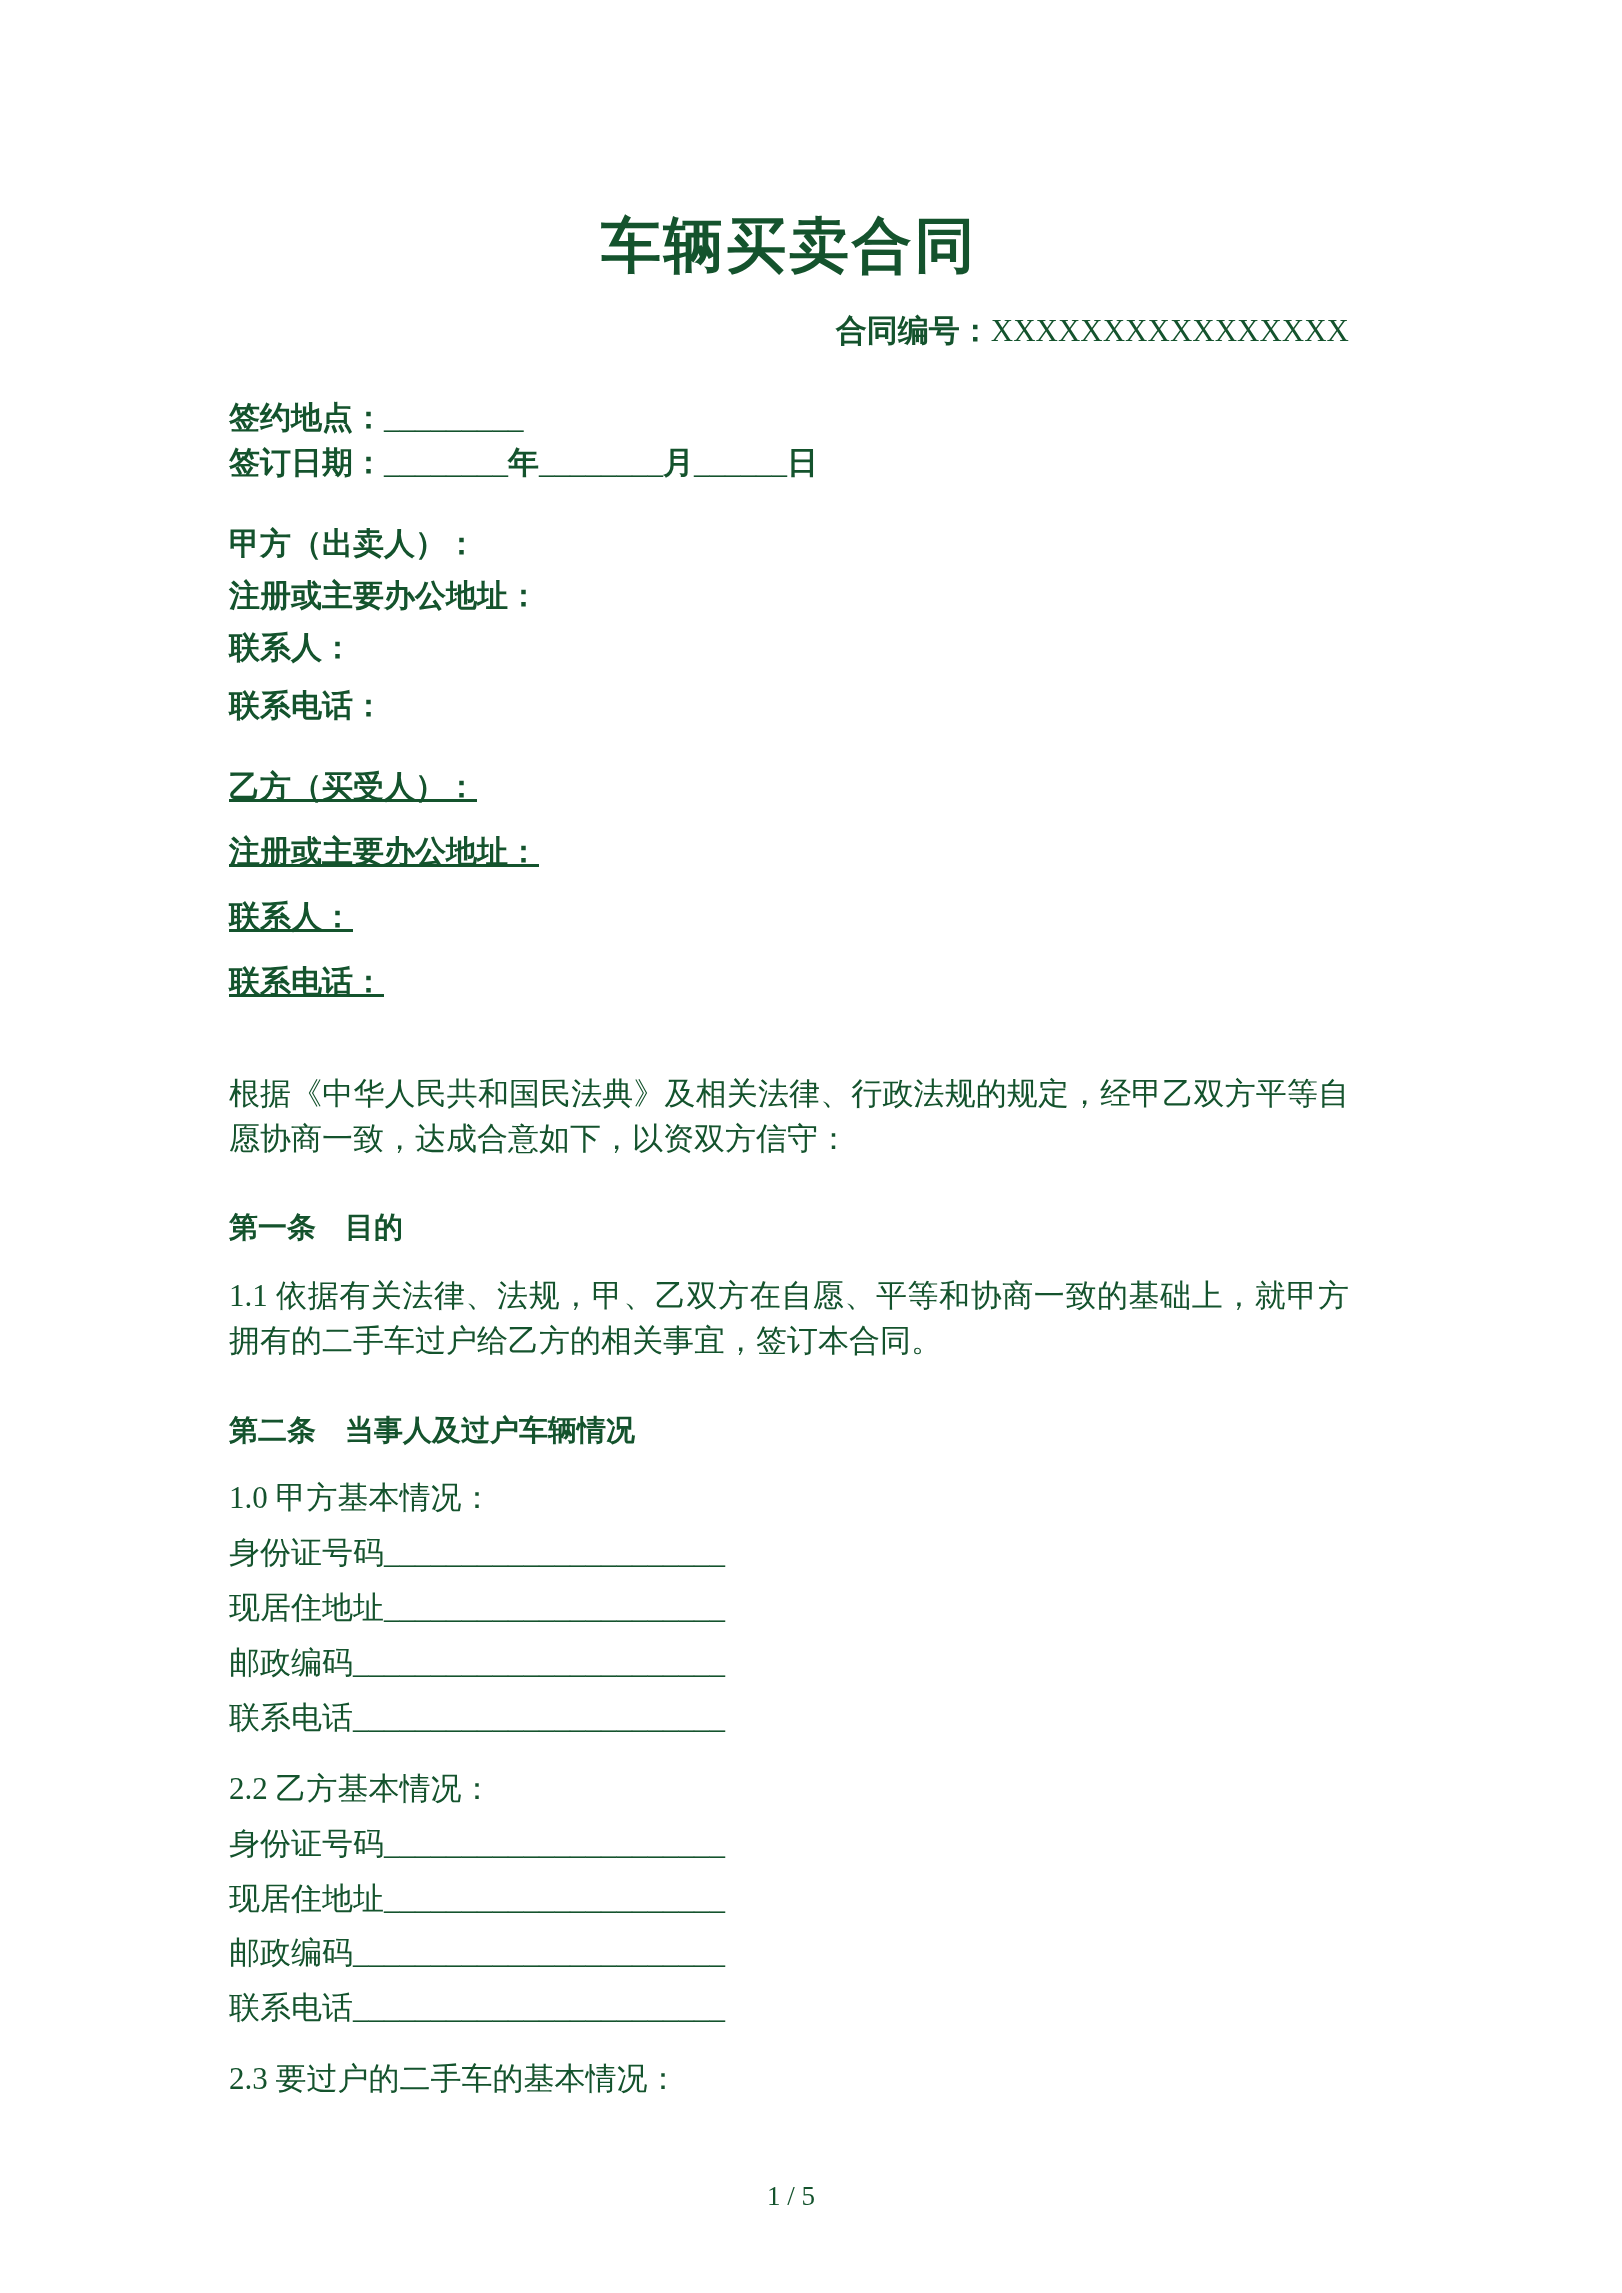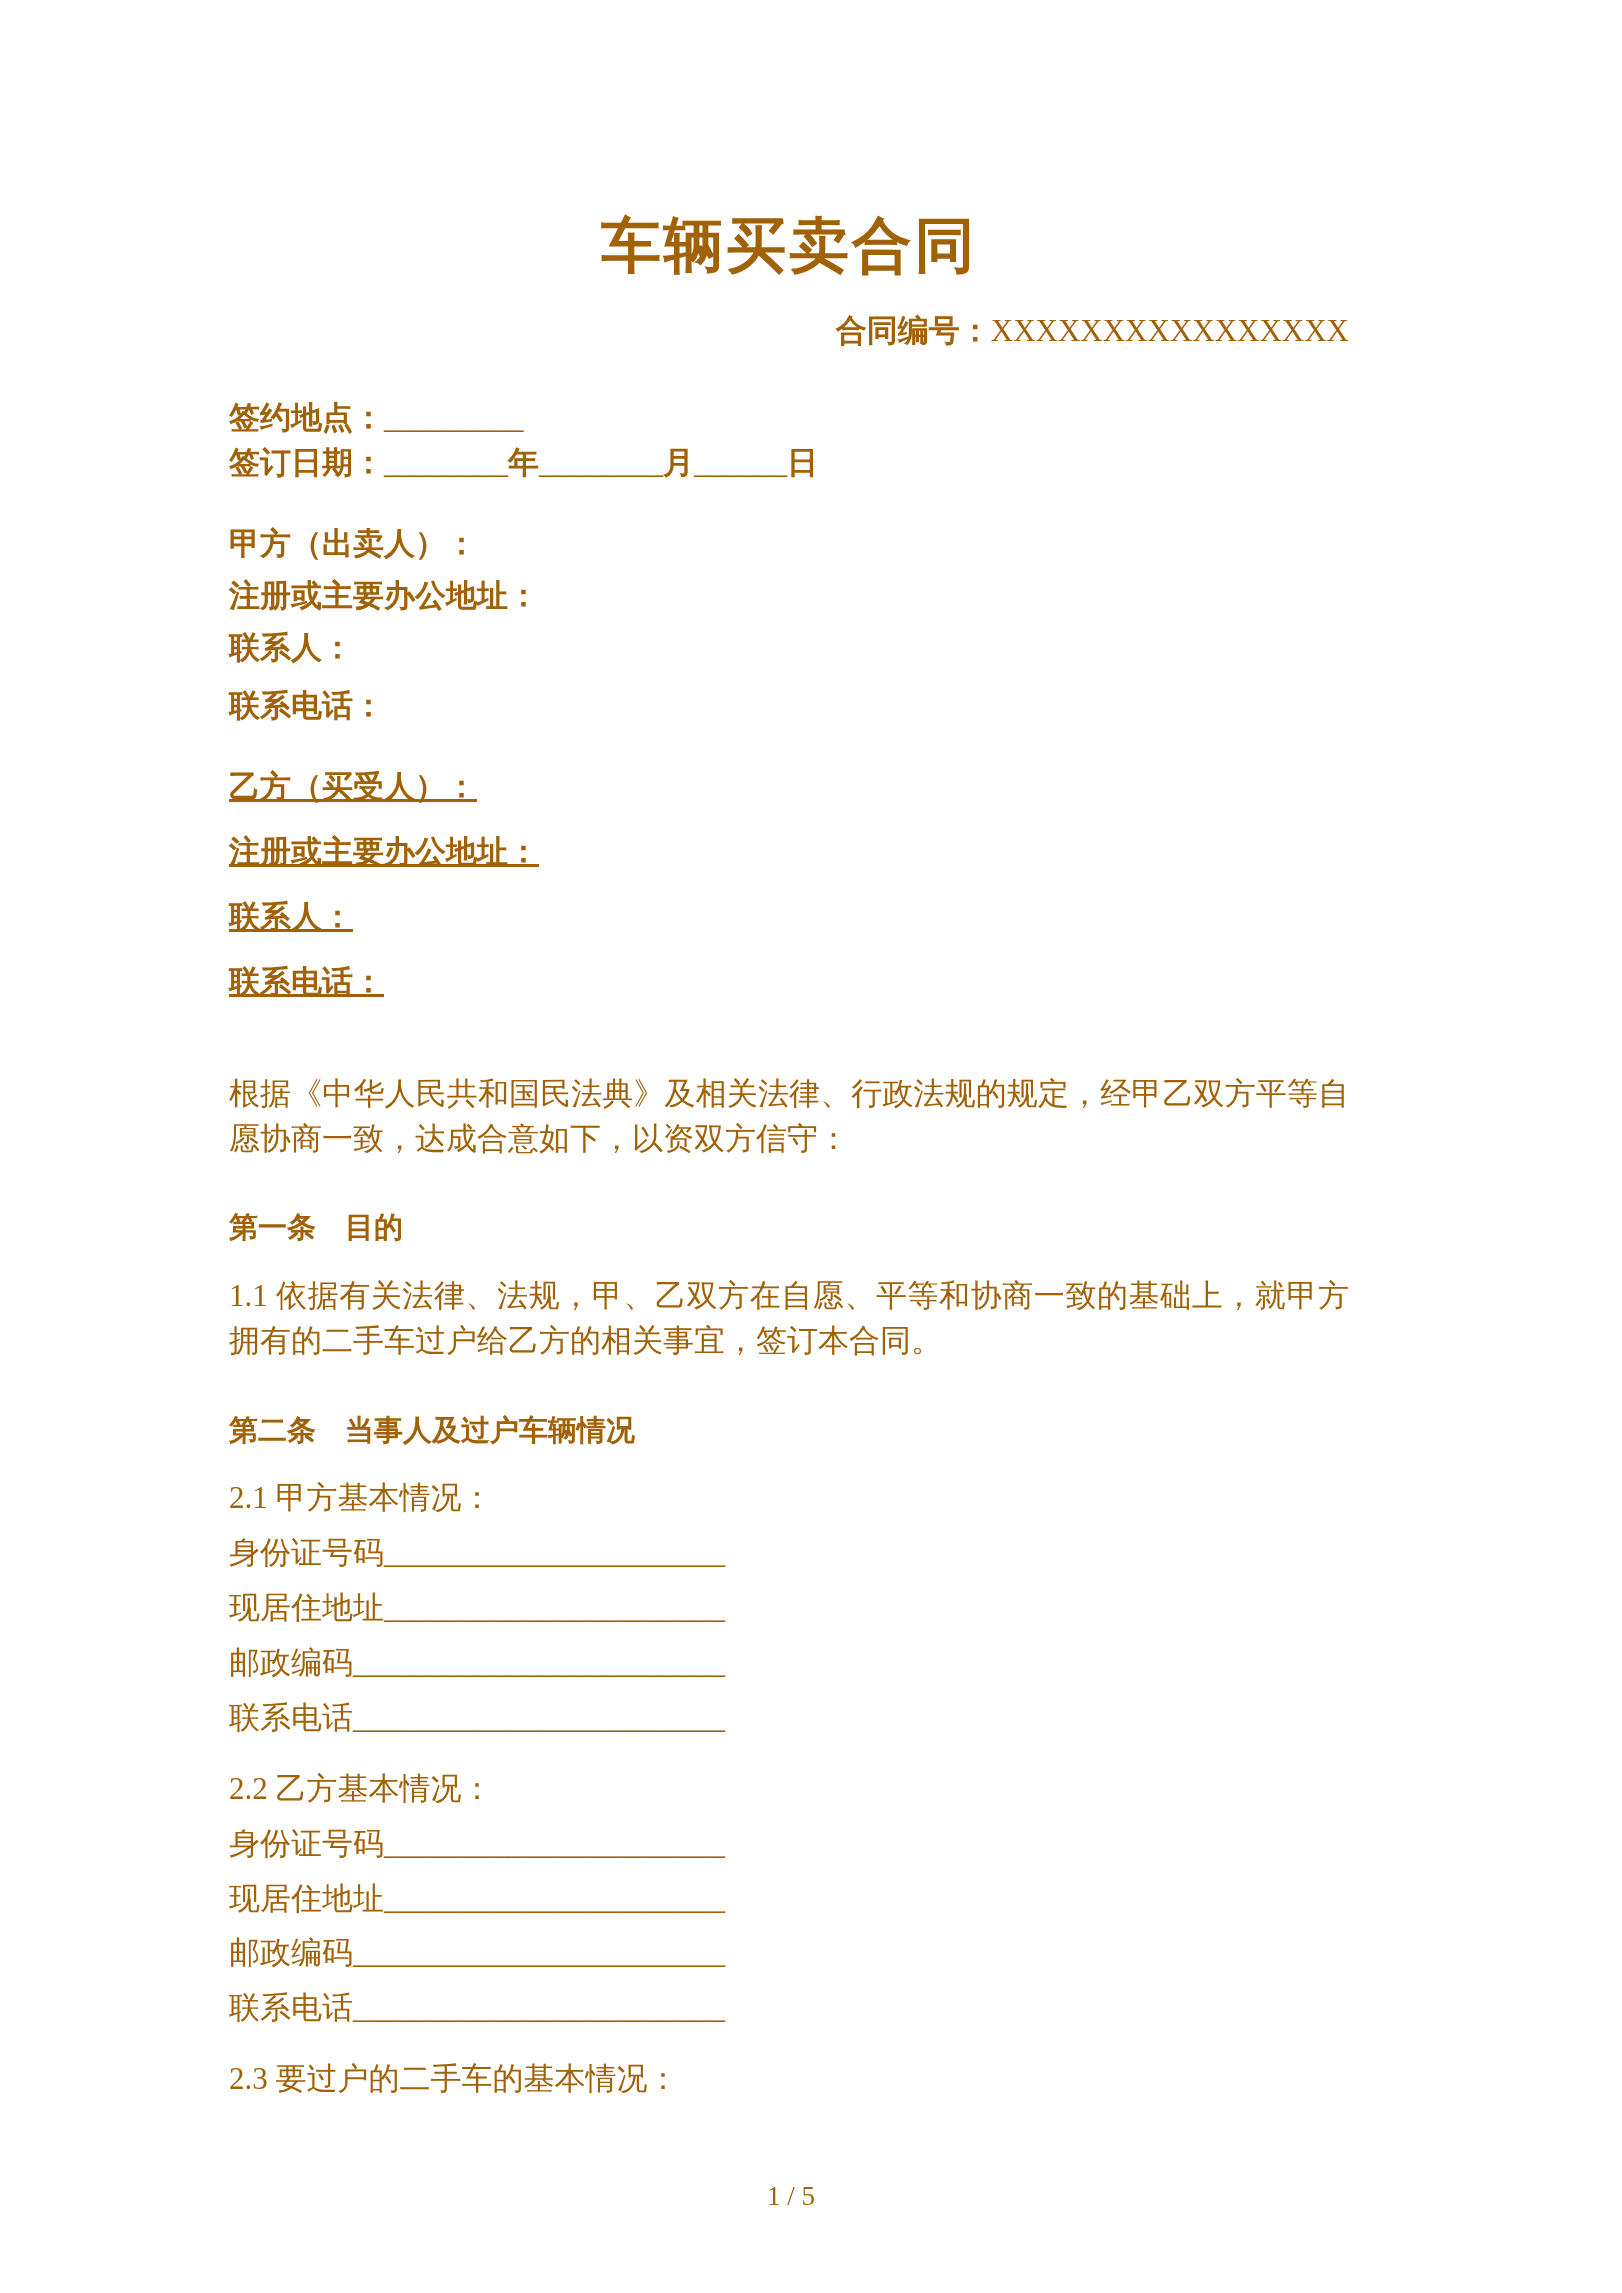--- a/index.html
+++ b/index.html
@@ -2,21 +2,21 @@
 <html style="font-size:14.5px"><head>
 <meta charset="utf-8">
 <style>
   * { box-sizing: border-box; }
   html, body { margin: 0; padding: 0; background: #ffffff; }
   .page {
     position: relative;
     width: 1574px;
     height: 2294px;
     background: #ffffff;
-    color: #a16207;
+    color: #14532d;
     font-family: "Liberation Serif", "DejaVu Serif", serif;
     font-size: 31px;
     line-height: 1.45;
     padding: 216px 225px 0 229px;
     overflow: hidden;
   }
   p { margin: 0; }
   .title {
     margin: 0 0 33px 0;
     text-align: center;
@@ -79,21 +79,21 @@
     <p>联系人：</p>
     <p>联系电话：</p>
   </div>
 
   <p class="preamble">根据《中华人民共和国民法典》及相关法律、行政法规的规定，经甲乙双方平等自愿协商一致，达成合意如下，以资双方信守：</p>
 
   <p class="heading">第一条　目的</p>
   <p class="clause">1.1 依据有关法律、法规，甲、乙双方在自愿、平等和协商一致的基础上，就甲方拥有的二手车过户给乙方的相关事宜，签订本合同。</p>
 
   <p class="heading">第二条　当事人及过户车辆情况</p>
-  <p class="clause">2.1 甲方基本情况：</p>
+  <p class="clause">1.0 甲方基本情况：</p>
 
   <p class="field-row"><span>身份证号码</span><span class="blank">______________________</span></p>
   <p class="field-row"><span>现居住地址</span><span class="blank">______________________</span></p>
   <p class="field-row"><span>邮政编码</span><span class="blank">________________________</span></p>
   <p class="field-row"><span>联系电话</span><span class="blank">________________________</span></p>
 
   <p class="clause">2.2 乙方基本情况：</p>
 
   <p class="field-row"><span>身份证号码</span><span class="blank">______________________</span></p>
   <p class="field-row"><span>现居住地址</span><span class="blank">______________________</span></p>

